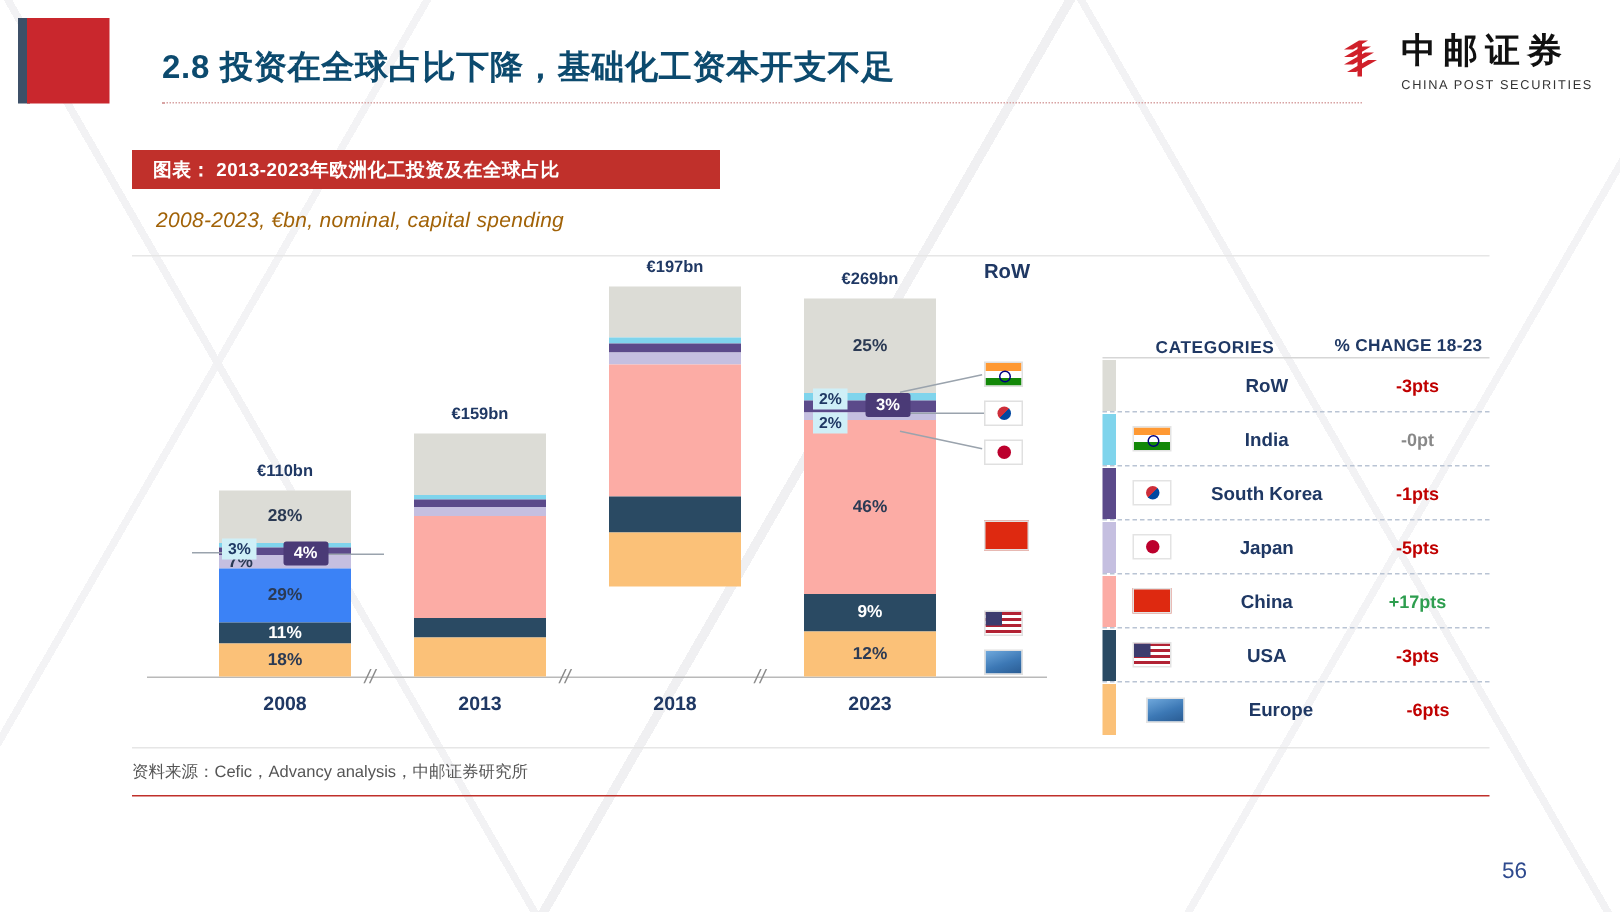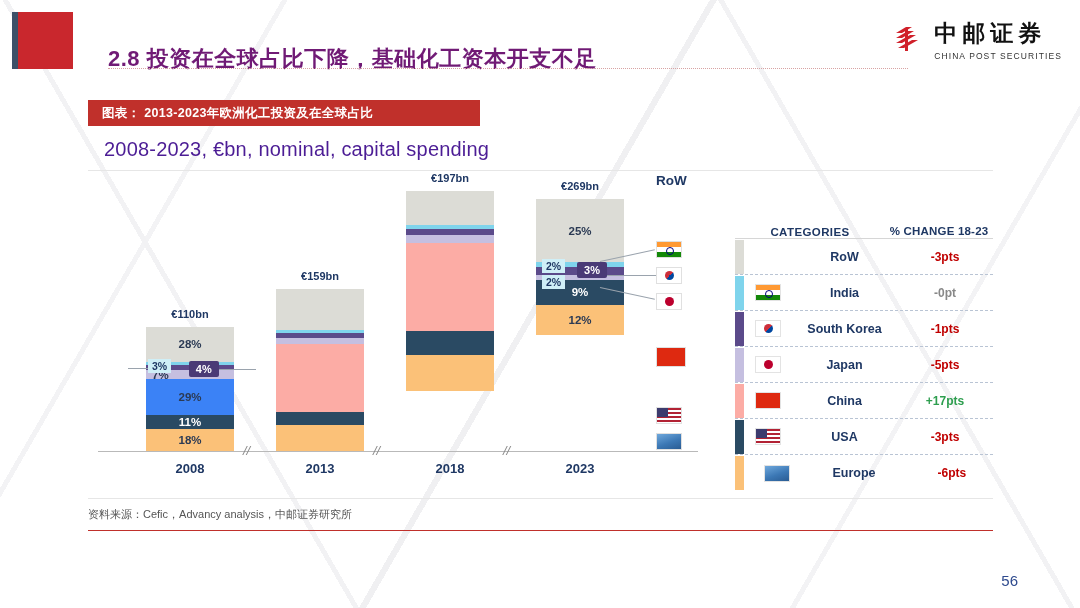--- a/index.html
+++ b/index.html
@@ -27,42 +27,42 @@
   
   .hdr-mark {
     position: absolute; left: 18px; top: 12px;
     width: 55px; height: 57px; background: #C9272D;
   }
   .hdr-mark-bar {
     position: absolute; left: 12px; top: 12px;
     width: 8px; height: 57px; background: #3D5068;
   }
   .hdr-title {
-    position: absolute; left: 108px; top: 44px;
-    font-size: 22px; font-weight: bold; color: #701a75;
+    position: absolute; left: 108px; top: 30px;
+    font-size: 22px; font-weight: bold; color: #0c4a6e;
     letter-spacing: .5px; white-space: nowrap;
   }
   .hdr-rule {
     position: absolute; left: 108px; top: 68px; width: 800px;
     border-bottom: 1.5px dotted #d8a3a3;
   }
   .logo { position: absolute; right: 18px; top: 18px; display: flex; align-items: center; gap: 8px; }
   .logo-cn { font-size: 23px; font-weight: bold; color: #111; letter-spacing: 5px; font-family: "DejaVu Sans", sans-serif; }
   .logo-en { font-size: 8.5px; color: #333; letter-spacing: 1.1px; text-align: center; margin-top: 2px; }
 
   
   .fig-bar {
     position: absolute; left: 88px; top: 100px;
     width: 392px; height: 26px; background: #C0302B;
     display: flex; align-items: center; padding-left: 14px;
   }
   .fig-bar span { color: #fff; font-size: 12.5px; font-weight: bold; letter-spacing: .3px; }
   .fig-sub {
     position: absolute; left: 104px; top: 138px;
-    font-size: 20px; color: #4c1d95; letter-spacing: .2px;
+    font-size: 14px; color: #a16207; letter-spacing: .2px; font-style: italic;
   }
   .fig-sub-rule {
     position: absolute; left: 88px; top: 170px; width: 905px;
     border-bottom: 1px solid #e6e6e6;
   }
 
   
   .chart { position: absolute; left: 88px; top: 182px; width: 620px; height: 305px; }
   .axis { position: absolute; left: 10px; bottom: 35px; width: 600px; height: 1px; background: #b9b9b9; }
   .brk { position: absolute; bottom: 29px; font-size: 13px; color: #8a8a8a; font-style: italic; }
@@ -235,20 +235,23 @@
 
     <div class="bargrp" style="left:448px;">
       <div class="bar" style="height:252px;">
         <div class="total">€269bn</div>
         <div class="seg" style="height:63.0px;background:#DCDCD6;">
           <span class="seg-lbl">25%</span>
         </div>
         <div class="seg" style="height:5.0px;background:#7FD4EC;"></div>
         <div class="seg" style="height:7.6px;background:#5B4A8A;"></div>
         <div class="seg" style="height:5.0px;background:#C5BFE0;"></div>
+        <div class="seg" style="height:116.0px;background:#FCACA5;">
+          <span class="seg-lbl">46%</span>
+        </div>
         <div class="seg" style="height:25.2px;background:#2A4A63;">
           <span class="seg-lbl white">9%</span>
         </div>
         <div class="seg" style="height:30.2px;background:#FBC178;">
           <span class="seg-lbl">12%</span>
         </div>
         <div class="callout" style="top:60px;left:6px;">2%</div>
         <div class="callout" style="top:76px;left:6px;">2%</div>
         <div class="badge" style="top:71px;left:50%;">3%</div>
         <div class="xlab">2023</div>

